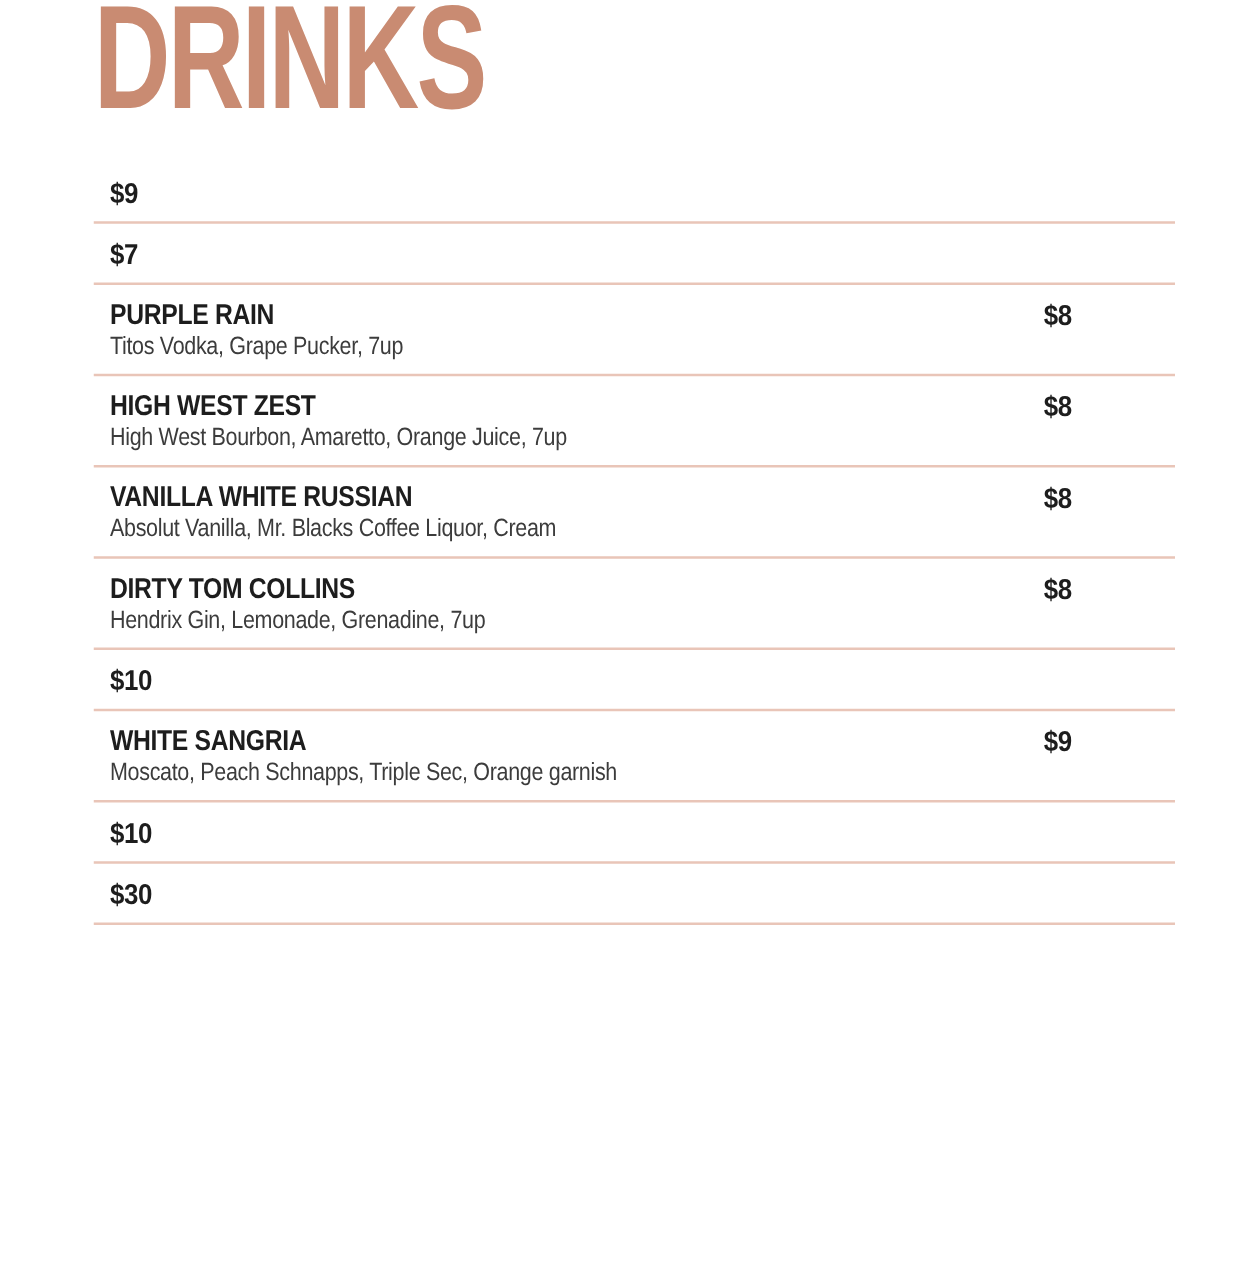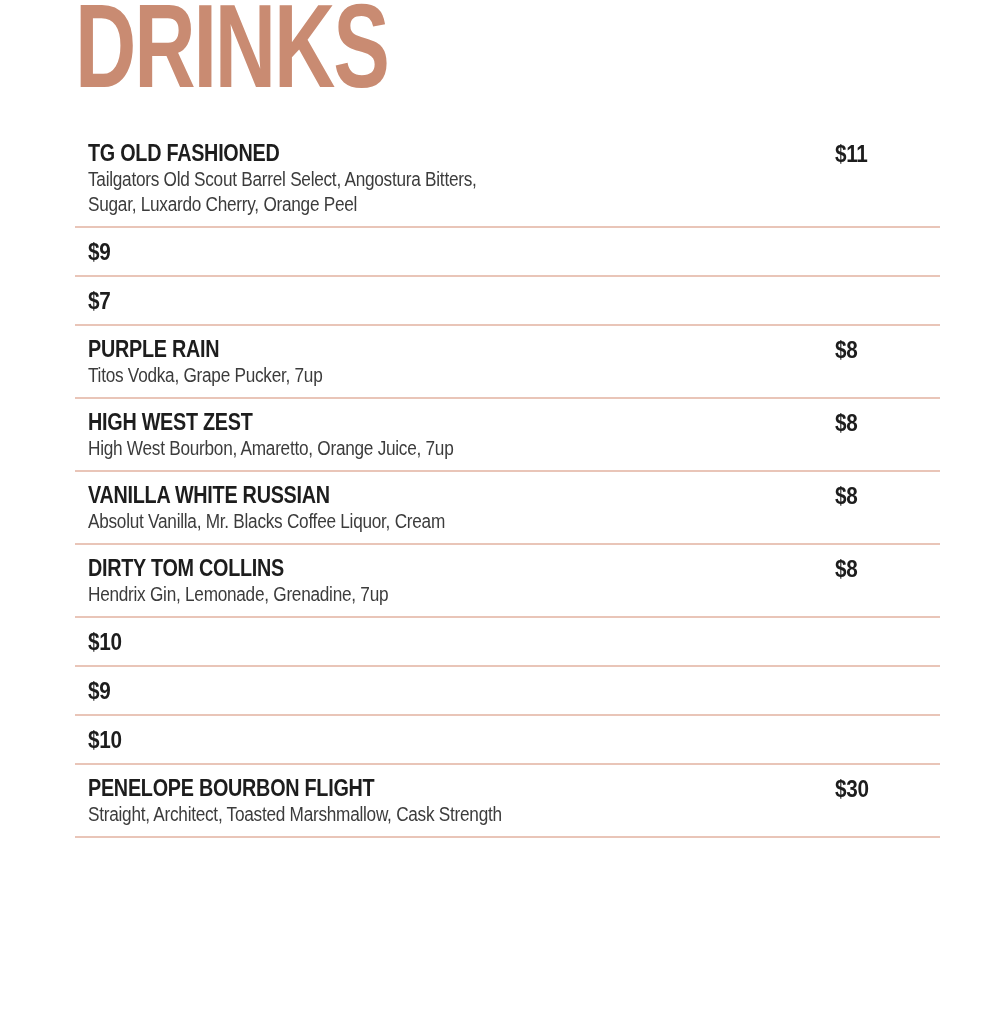--- a/index.html
+++ b/index.html
@@ -76,28 +76,20 @@
     margin-top: 1px;
   }
 </style>
 </head>
 <body>
 
 <div class="page">
   <div class="page-title">DRINKS</div>
 
   <div class="menu-list">
-  <div class="menu-item">
-    <div class="item-text">
-      <div class="item-name">TG OLD FASHIONED</div>
-      <div class="item-desc">Tailgators Old Scout Barrel Select, Angostura Bitters,
-Sugar, Luxardo Cherry, Orange Peel</div>
-    </div>
-    <div class="item-price">$11</div>
-  </div>
 
   <div class="menu-item">
     <div class="item-price">$9</div>
   </div>
 
   <div class="menu-item">
     <div class="item-price">$7</div>
   </div>
 
   <div class="menu-item">
@@ -130,28 +122,28 @@
       <div class="item-desc">Hendrix Gin, Lemonade, Grenadine, 7up</div>
     </div>
     <div class="item-price">$8</div>
   </div>
 
   <div class="menu-item">
     <div class="item-price">$10</div>
   </div>
 
   <div class="menu-item">
+    <div class="item-text">
+      <div class="item-name">WHITE SANGRIA</div>
+      <div class="item-desc">Moscato, Peach Schnapps, Triple Sec, Orange garnish</div>
+    </div>
     <div class="item-price">$9</div>
   </div>
 
   <div class="menu-item">
     <div class="item-price">$10</div>
   </div>
 
   <div class="menu-item">
-    <div class="item-text">
-      <div class="item-name">PENELOPE BOURBON FLIGHT</div>
-      <div class="item-desc">Straight, Architect, Toasted Marshmallow, Cask Strength</div>
-    </div>
     <div class="item-price">$30</div>
   </div>
 </div>
 </div>
 
 </body></html>

